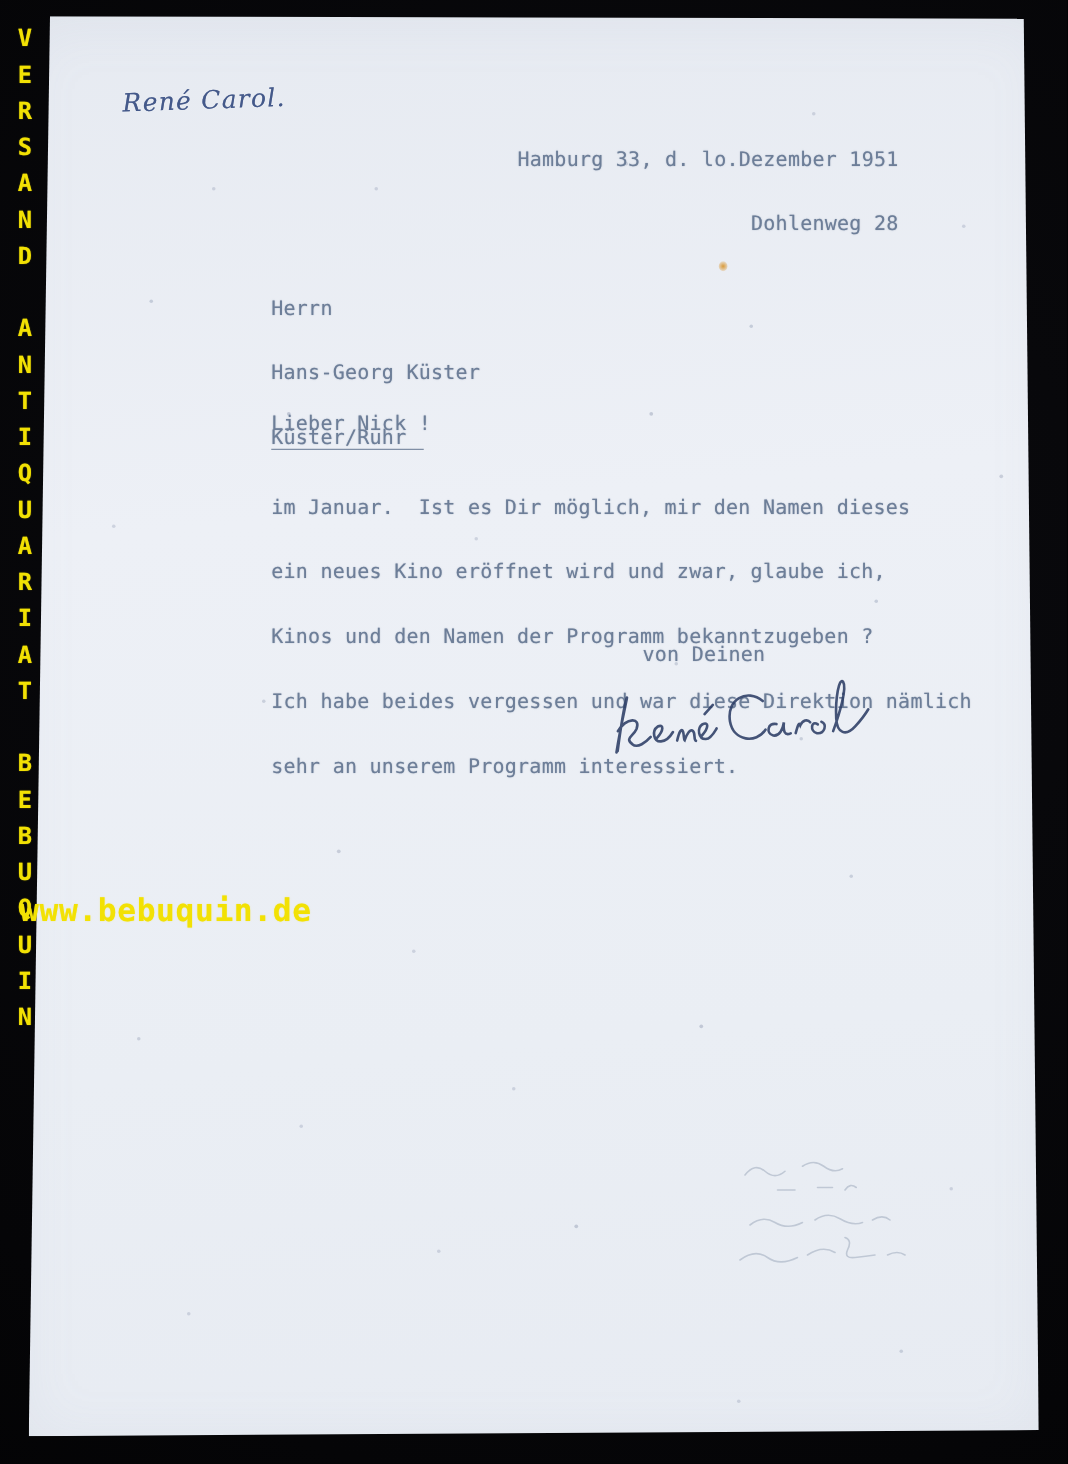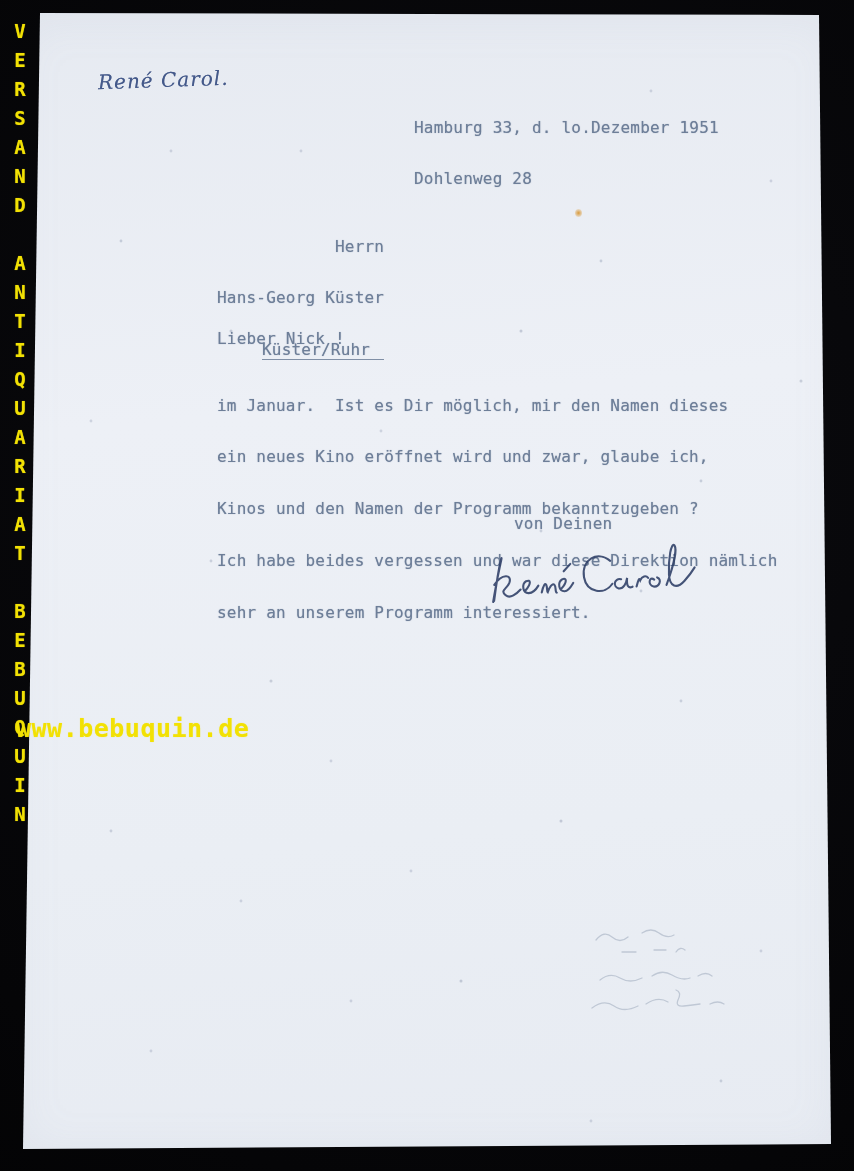--- a/index.html
+++ b/index.html
@@ -73,26 +73,26 @@
 <body>
 
 <div class="scene">
   <div class="backdrop"></div>
 
   <div class="paper">
     <div class="speckle"></div>
 
     <span class="letterhead">René Carol.</span>
 
-    <div class="tw" style="left:414px;top:84px;">
+    <div class="tw" style="left:414px;top:84px;text-align:right;">
       <div>Hamburg 33, d. lo.Dezember 1951</div>
       <div>Dohlenweg 28</div>
     </div>
 
-    <div class="tw" style="left:217px;top:203px;text-align:right;">
+    <div class="tw" style="left:217px;top:203px;">
       <div>Herrn</div>
       <div>Hans-Georg Küster</div>
       <div><span class="underlined">Küster/Ruhr</span></div>
     </div>
 
     <div class="speck"></div>
 
     <div class="tw" style="left:217px;top:330px;">Lieber Nick !</div>
 
     <div class="tw" style="left:217px;top:362px;">

